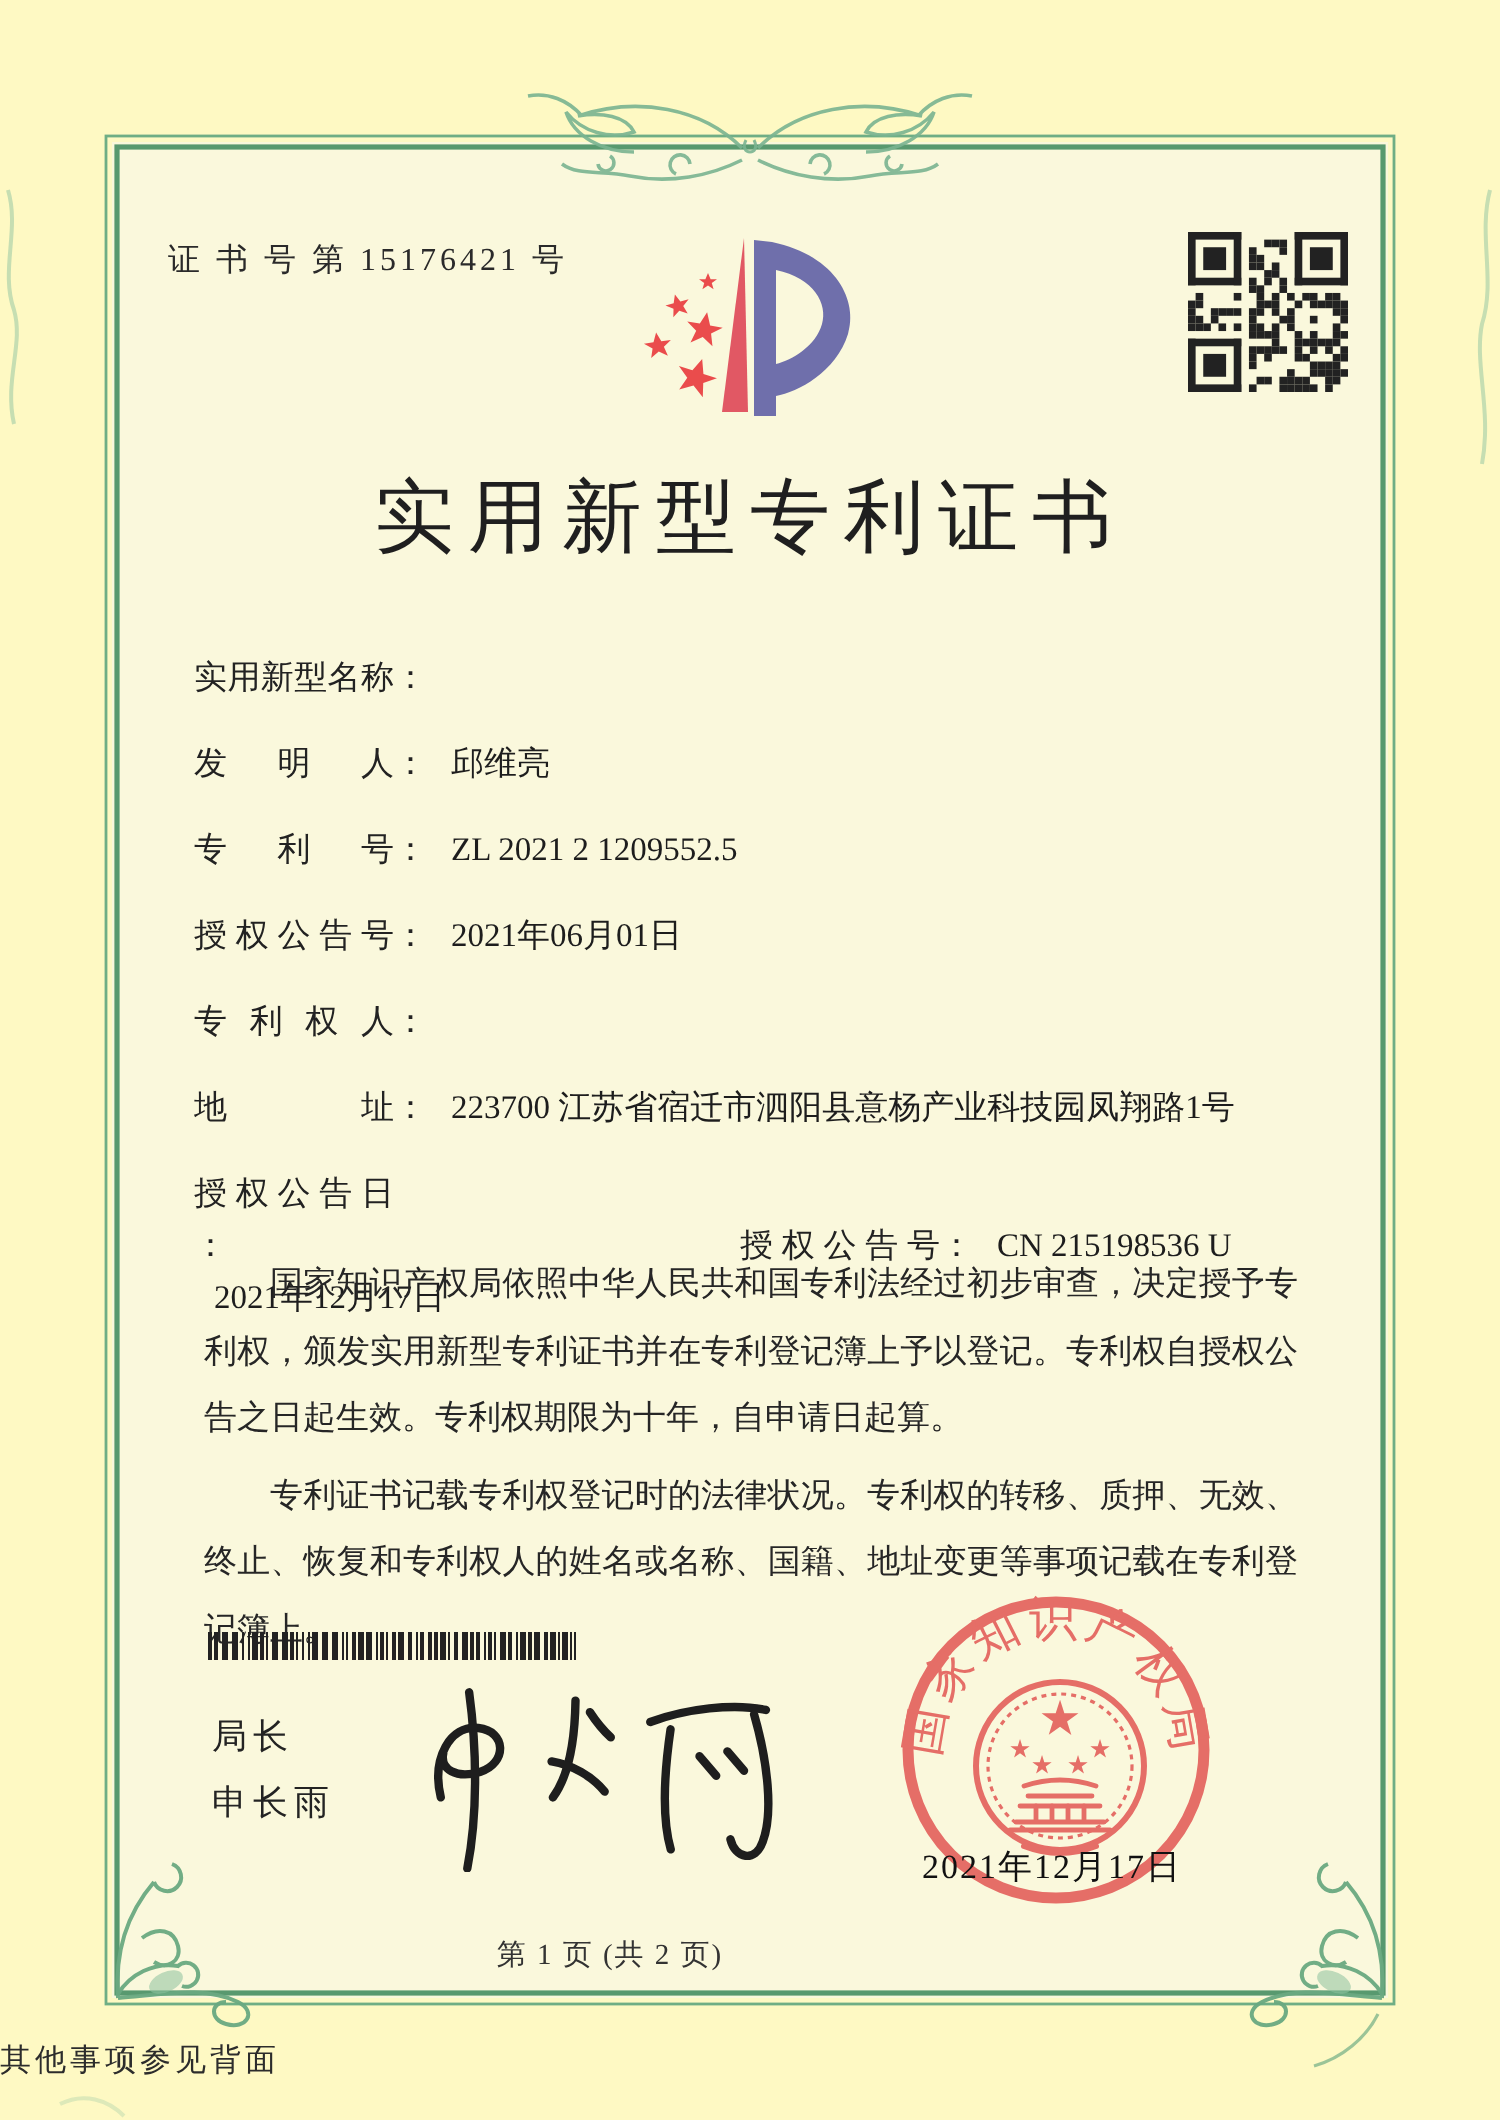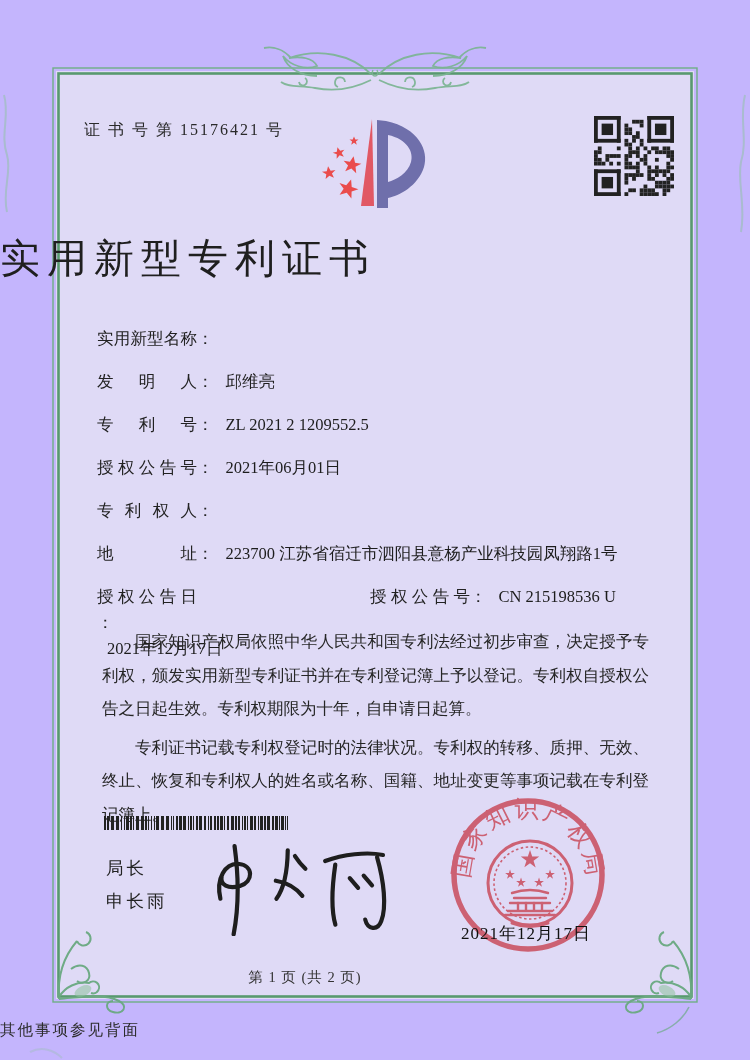--- a/index.html
+++ b/index.html
@@ -1,24 +1,24 @@
 <!DOCTYPE html>
 <html lang="zh"><head>
 <meta charset="utf-8">
 <style>
   html,body{margin:0;padding:0;}
   body{width:750px;height:1060px;background:#ffffff;font-family:"Liberation Serif","DejaVu Serif",serif;}
-  .page{position:relative;width:750px;height:1060px;overflow:hidden;background:#c4b5fd;color:#232323;text-decoration:underline;}
+  .page{position:relative;width:750px;height:1060px;overflow:hidden;background:#fef9c3;color:#232323;text-decoration:underline;}
   .abs{position:absolute;}
   
   .cert-no{left:84px;top:120px;font-size:16px;letter-spacing:2px;color:#2a2a2a;}
-  .title{left:0;top:231px;width:750px;font-size:40px;letter-spacing:7px;color:#1f1f1f;}
+  .title{left:0;top:231px;width:750px;text-align:center;font-size:40px;letter-spacing:7px;color:#1f1f1f;}
   
   .fields{left:97px;top:326px;width:570px;}
-  .frow{display:flex;align-items:flex-start;line-height:26px;margin-bottom:17px;font-size:16.5px;white-space:nowrap;}
+  .frow{display:flex;align-items:center;line-height:26px;margin-bottom:17px;font-size:16.5px;white-space:nowrap;}
   .fcell{display:flex;}
   .fcell.first{width:273px;flex-direction:column;}
   .flabel{display:inline-block;width:100px;text-align:justify;text-align-last:justify;color:#222;}
   .fcolon{margin:0 2px 0 0;}
   .fvalue{margin-left:10px;color:#1d1d1d;}
   .flabel.short{width:100px;}
   
   .bodytext{left:97px;top:620px;width:557px;font-size:16.5px;line-height:33.5px;text-align:justify;color:#262626;}
   .bodytext p{margin:5px;text-indent:2em;}
   

